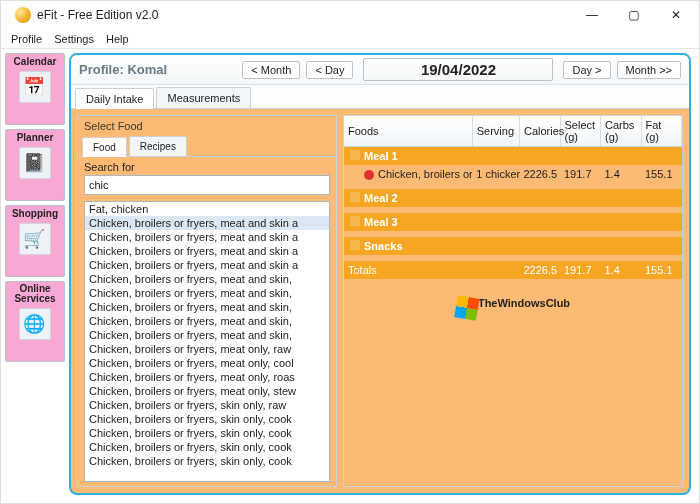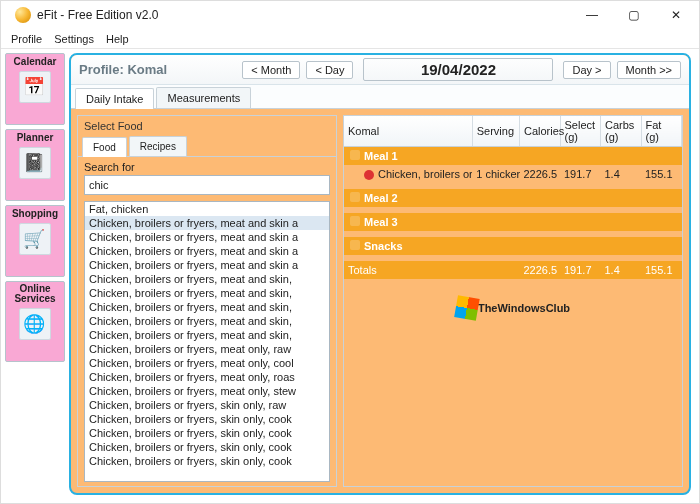--- a/index.html
+++ b/index.html
@@ -48,21 +48,21 @@
   th{border-right:1px solid #d5dde3;border-bottom:1px solid #c8d2d9;padding:3px 4px;text-align:left;background:linear-gradient(#fff,#f1f5f8);font-weight:normal}
   td{padding:3px 4px;white-space:nowrap;overflow:hidden}
   .mealrow td{background:#f6a623;color:#fff;font-weight:bold}
   .mealrow td:first-child{padding-left:6px}
   .foodrow td:first-child{padding-left:20px}
   .gap td{height:6px}
   .totalrow td{background:#f6a623;color:#fff}
   .apple{display:inline-block;width:10px;height:10px;border-radius:50%;background:#d33;margin-right:4px;vertical-align:middle}
   .fork{display:inline-block;width:10px;height:10px;background:#fff3;border-radius:2px;margin-right:4px}
   
-  .watermark{position:absolute;left:50%;top:52%;transform:translate(-50%,-50%);display:flex;align-items:center;font-size:17px;font-weight:bold;color:#222;pointer-events:none}
+  .watermark{position:absolute;left:50%;top:52%;transform:translate(-50%,-50%);display:flex;align-items:flex-start;font-size:17px;font-weight:bold;color:#222;pointer-events:none}
   .wmlogo{width:22px;height:22px;background:conic-gradient(#ff4e00 0 25%,#7fbf00 0 50%,#00a4ef 0 75%,#ffb900 0 100%);transform:rotate(10deg)}
 </style>
 </head>
 <body>
 
 <div class="titlebar">
   <div class="icon"></div>
   <div class="title">eFit - Free Edition v2.0</div>
   <div class="winbtns">
     <div class="winbtn">—</div>
@@ -154,21 +154,21 @@
           <colgroup>
               <col style="width:38%">
               <col style="width:14%">
               <col style="width:12%">
               <col style="width:12%">
               <col style="width:12%">
               <col style="width:12%">
             </colgroup>
           <thead>
               <tr id="headrow">
-                <th>Komal</th>
+                <th>Foods</th>
                 <th>Serving</th>
                 <th>Calories</th>
                 <th>Select (g)</th>
                 <th>Carbs (g)</th>
                 <th>Fat (g)</th>
               </tr>
             </thead>
           <tbody id="tbody">
               <tr class="mealrow">
                 <td><span class="fork"></span>Meal 1</td>

